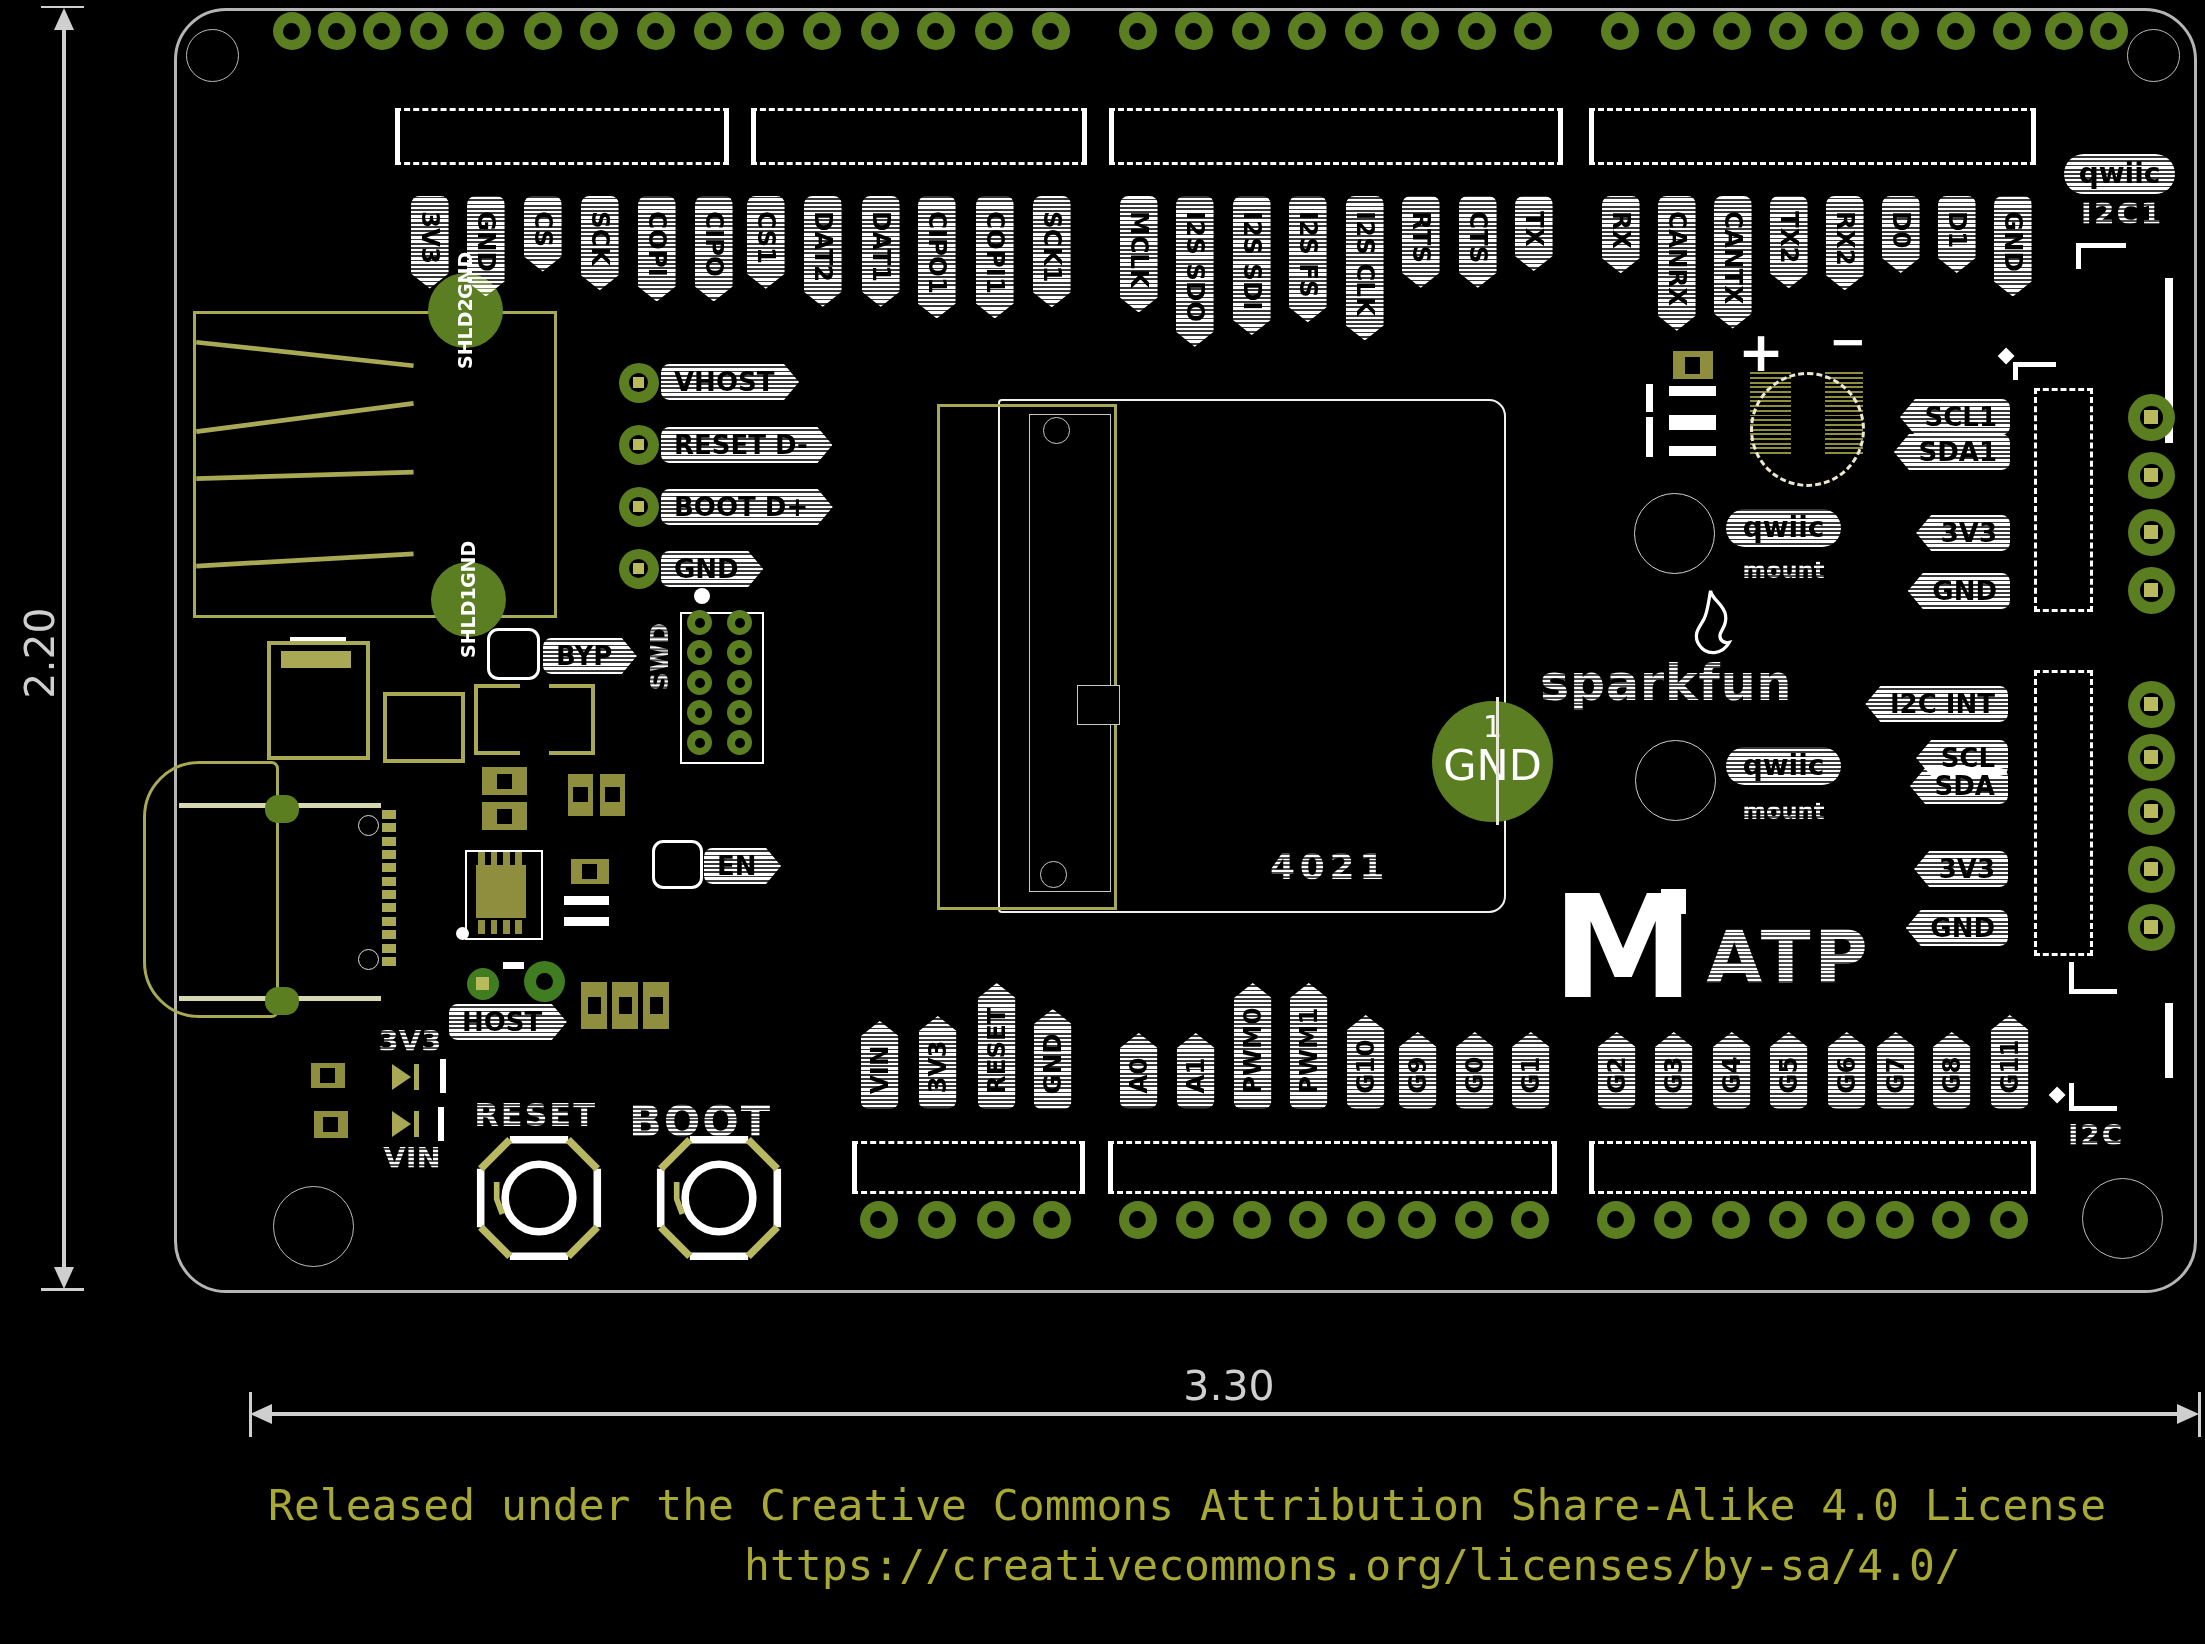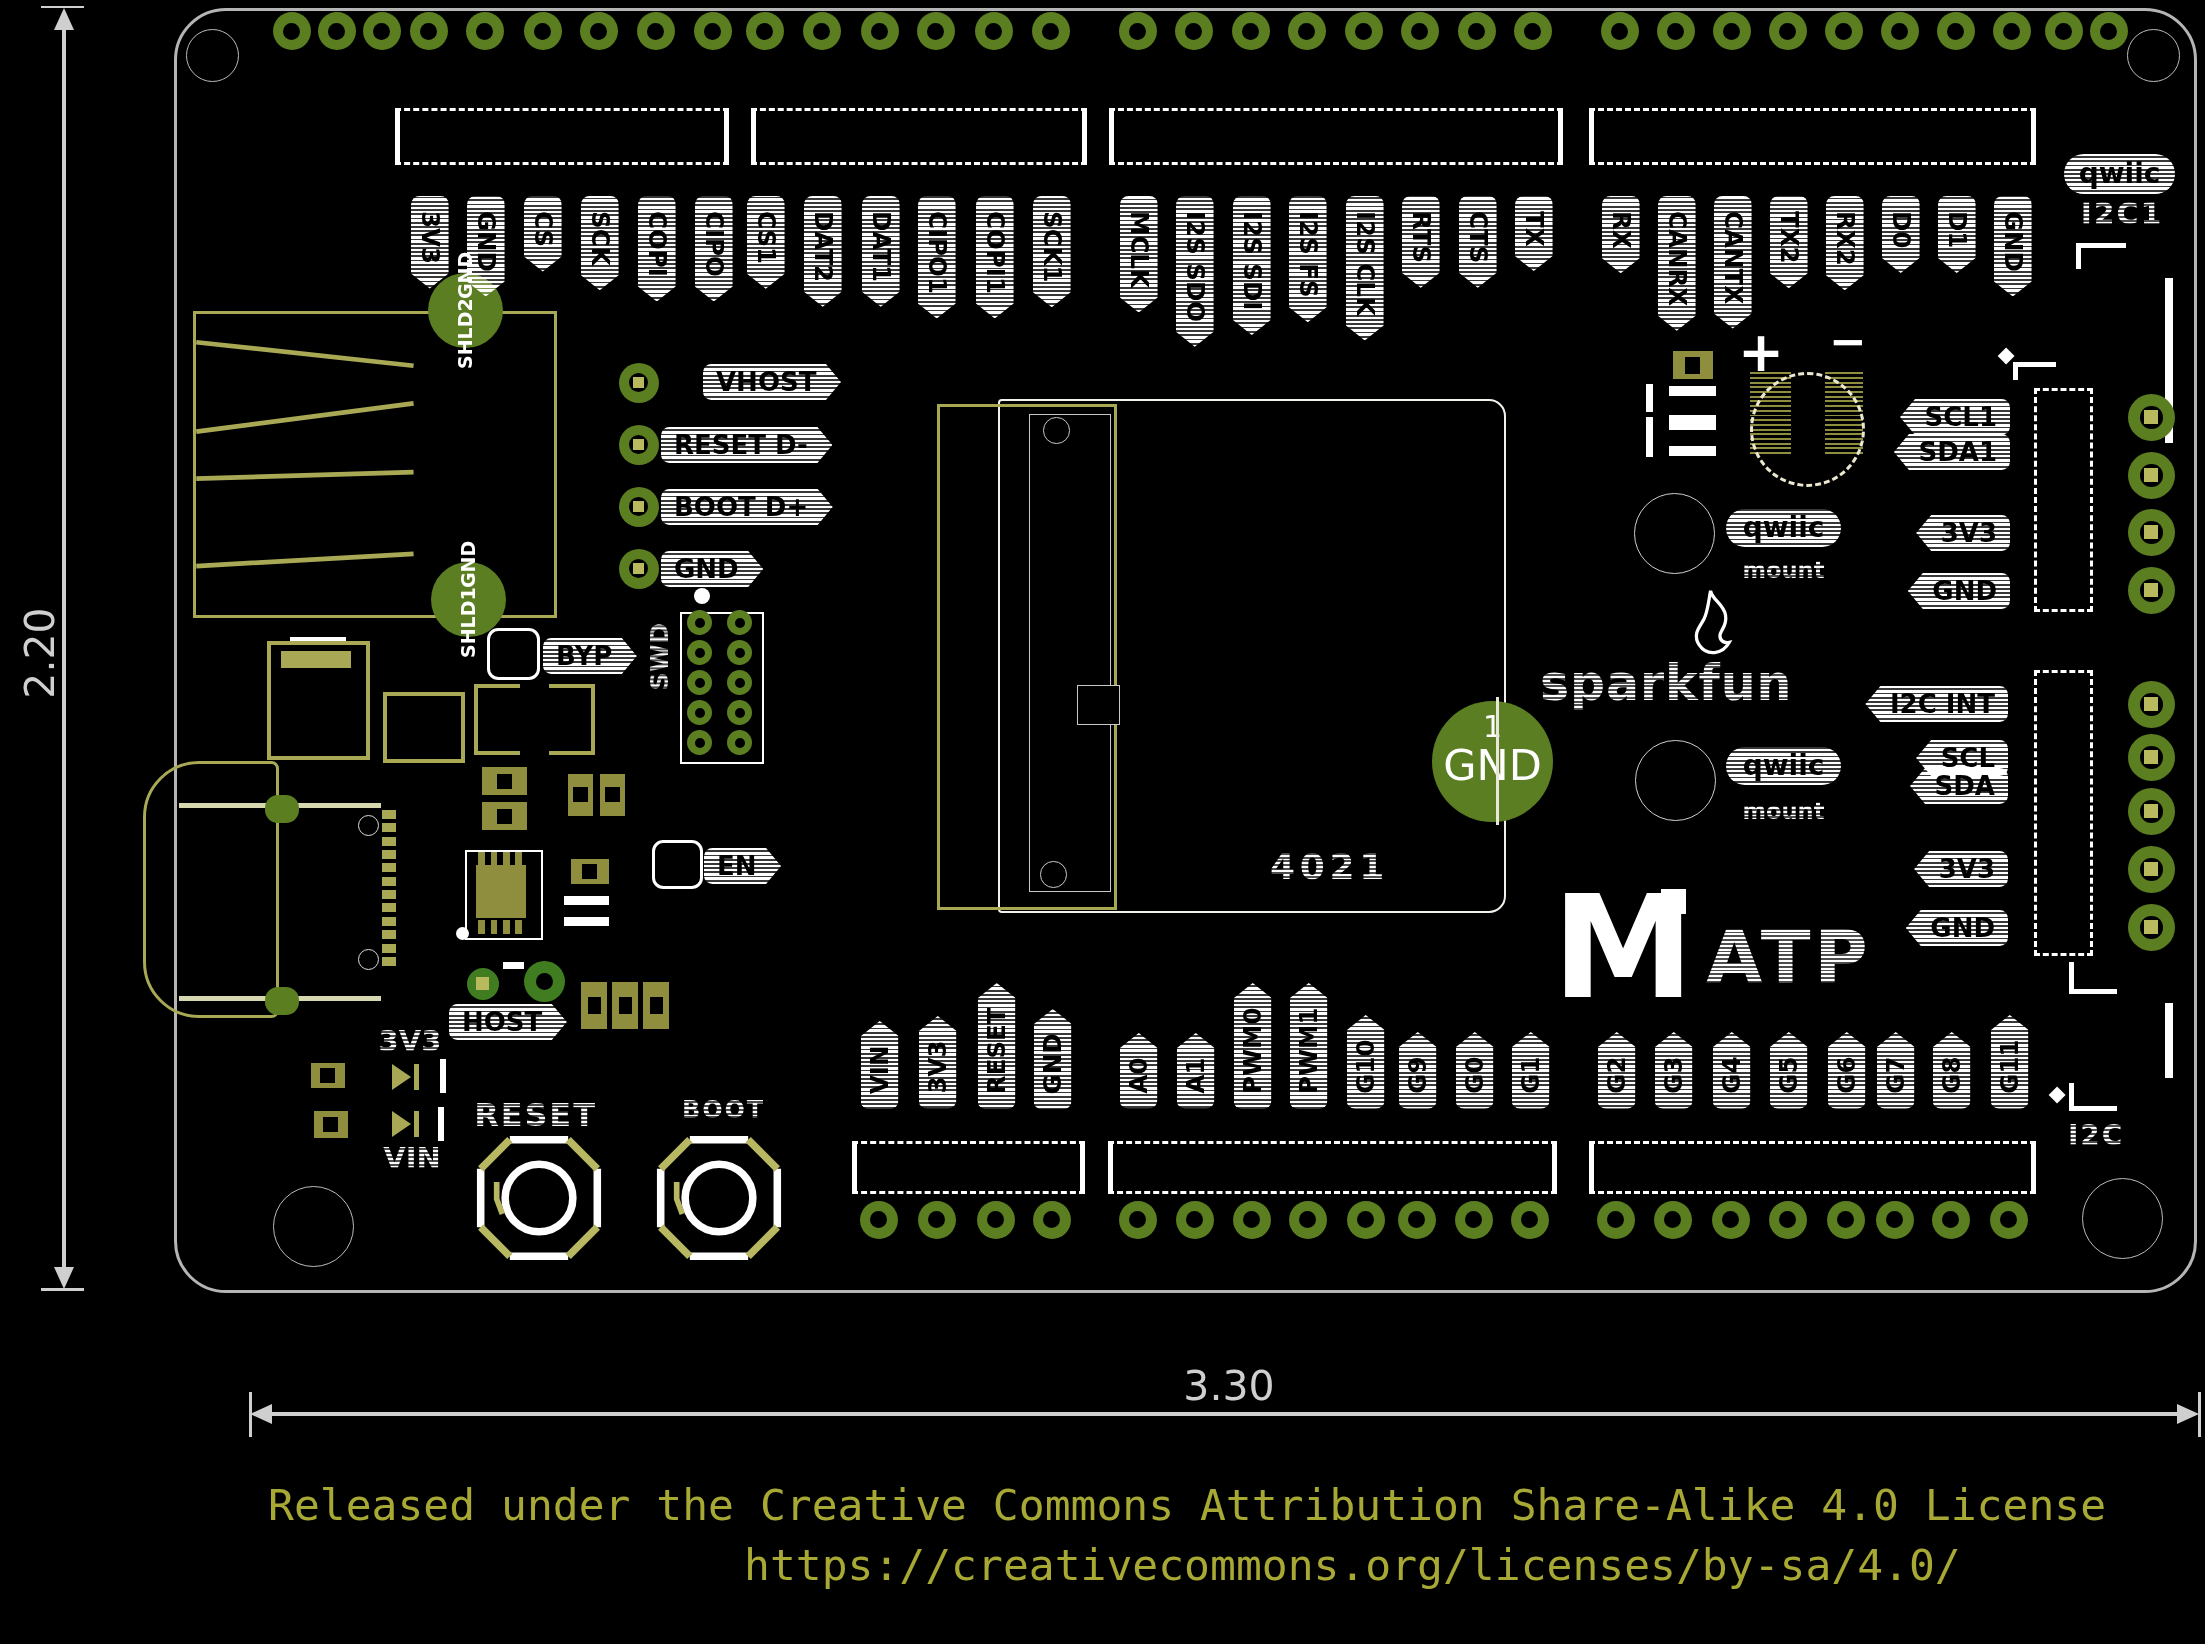--- a/index.html
+++ b/index.html
@@ -144,21 +144,21 @@
   </div>
 <div class="abs" style="left:392px;top:1064px;width:0;height:0;border-left:19px solid #a8a855;border-top:13px solid transparent;border-bottom:13px solid transparent;"></div>
 <div class="abs" style="left:392px;top:1111px;width:0;height:0;border-left:19px solid #a8a855;border-top:13px solid transparent;border-bottom:13px solid transparent;"></div>
 <div class="abs" style="left:414px;top:1064px;width:4.7px;height:26px;background:#a8a855;"></div>
 <div class="abs" style="left:414px;top:1111px;width:4.7px;height:26px;background:#a8a855;"></div>
 <div class="abs" style="left:440px;top:1059px;width:5.6px;height:34px;background:#fff;"></div>
 <div class="abs" style="left:438px;top:1107px;width:5.6px;height:34px;background:#fff;"></div>
 <div class="abs htx" style="left:365px;top:1141px;width:94px;text-align:center;font-size:29px;">VIN</div>
 
 <div class="abs htx" style="left:460px;top:1096px;width:151px;text-align:center;font-size:32px;letter-spacing:1.9px;">RESET</div>
-<div class="abs htx" style="left:648px;top:1096px;width:151px;text-align:center;font-size:24px;letter-spacing:1.9px;">BOOT</div>
+<div class="abs htx" style="left:625px;top:1096px;width:151px;text-align:center;font-size:43px;letter-spacing:1.9px;">BOOT</div>
 <svg class="abs" style="left:476px;top:1135px;" width="126" height="126" viewBox="0 0 134 134">
   <path d="M36 5 L98 5 M36 129 L98 129 M5 36 L5 98 M129 36 L129 98" stroke="#fff" stroke-width="8"></path>
   <path d="M36 5 L5 36 M98 5 L129 36 M5 98 L36 129 M129 98 L98 129" stroke="#b8b862" stroke-width="8"></path>
   <circle cx="67" cy="67" r="36" stroke="#fff" stroke-width="8" fill="none"></circle>
   <path d="M22 50 L22 68 L28 84" stroke="#b8b862" stroke-width="6" fill="none"></path>
 </svg>
 <svg class="abs" style="left:656px;top:1135px;" width="126" height="126" viewBox="0 0 134 134">
   <path d="M36 5 L98 5 M36 129 L98 129 M5 36 L5 98 M129 36 L129 98" stroke="#fff" stroke-width="8"></path>
   <path d="M36 5 L5 36 M98 5 L129 36 M5 98 L36 129 M129 98 L98 129" stroke="#b8b862" stroke-width="8"></path>
   <circle cx="67" cy="67" r="36" stroke="#fff" stroke-width="8" fill="none"></circle>
@@ -559,17 +559,17 @@
 <div class="pill vpill bpill" style="left: 1991px; bottom: 535px;">G11</div>
 <div class="pill rpill" style="right: 195px; top: 399px;">SCL1</div>
 <div class="pill rpill" style="right: 195px; top: 434px;">SDA1</div>
 <div class="pill rpill" style="right: 195px; top: 515px;">3V3</div>
 <div class="pill rpill" style="right: 195px; top: 573px;">GND</div>
 <div class="pill rpill" style="right: 197px; top: 686px;">I2C INT</div>
 <div class="pill rpill" style="right: 197px; top: 740px;">SCL</div>
 <div class="pill rpill" style="right: 197px; top: 768px;">SDA</div>
 <div class="pill rpill" style="right: 197px; top: 851px;">3V3</div>
 <div class="pill rpill" style="right: 197px; top: 910px;">GND</div>
-<div class="pill lpill" style="left: 661px; top: 364px; margin-left: 42px;">VHOST</div>
+<div class="pill lpill" style="left: 661px; top: 364px;">VHOST</div>
 <div class="pill lpill" style="left: 661px; top: 427px;">RESET D-</div>
 <div class="pill lpill" style="left: 661px; top: 489px;">BOOT D+</div>
 <div class="pill lpill" style="left: 661px; top: 551px;">GND</div>
 
 
 </body></html>

